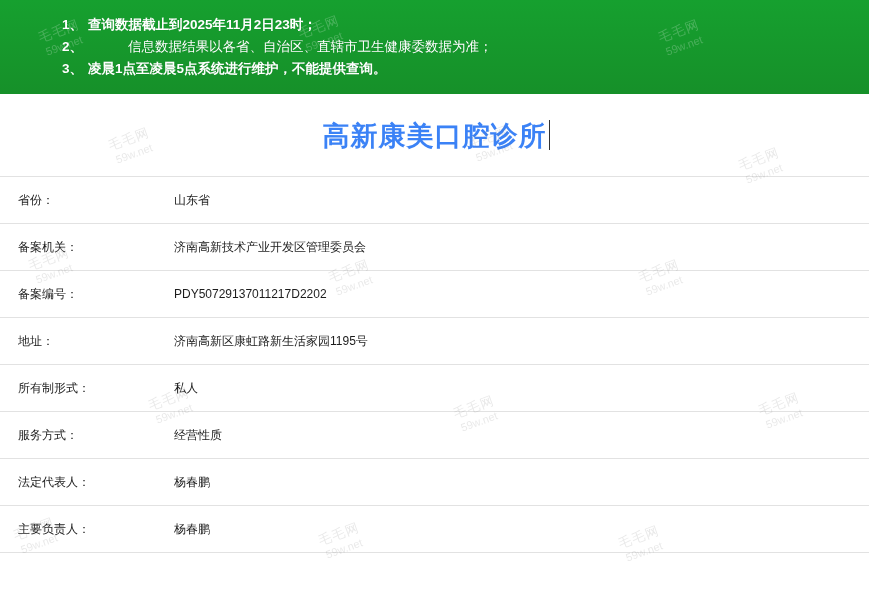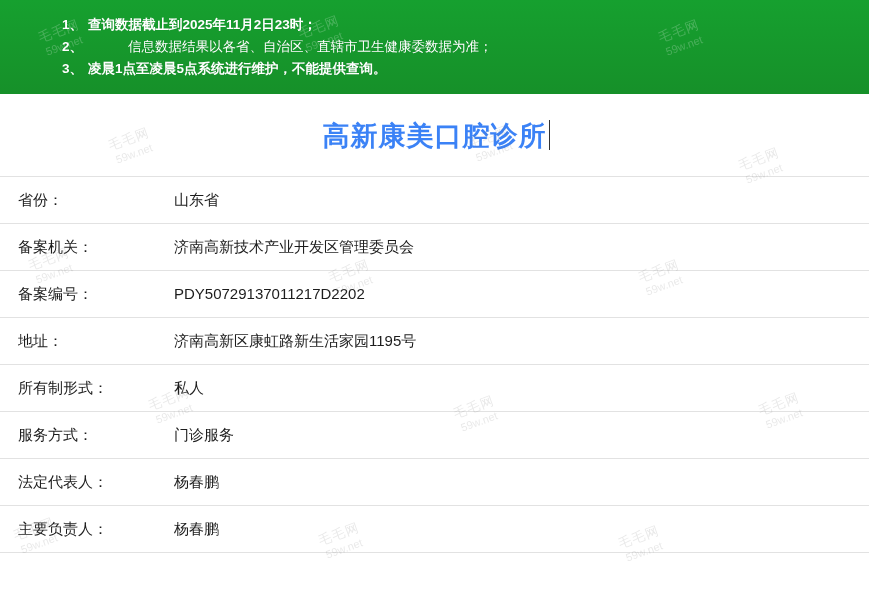--- a/index.html
+++ b/index.html
@@ -108,21 +108,21 @@
     background: transparent;
   }
   .info-table tr {
     border-bottom: 1px solid #e2e2e2;
   }
   .info-table tr:first-child {
     border-top: 1px solid #e2e2e2;
   }
   .info-table td {
     padding: 13px 0 13px 0;
-    font-size: 15px;
+    font-size: 12px;
     line-height: 20px;
     vertical-align: middle;
   }
   .cell-label {
     width: 156px;
     padding-left: 18px !important;
     color: #1c1c1c;
     font-weight: normal;
   }
   .cell-value {
@@ -168,21 +168,21 @@
     <tr>
       <td class="cell-label">地址：</td>
       <td class="cell-value">济南高新区康虹路新生活家园1195号</td>
     </tr>
     <tr>
       <td class="cell-label">所有制形式：</td>
       <td class="cell-value">私人</td>
     </tr>
     <tr>
       <td class="cell-label">服务方式：</td>
-      <td class="cell-value">门诊服务</td>
+      <td class="cell-value">经营性质</td>
     </tr>
     <tr>
       <td class="cell-label">法定代表人：</td>
       <td class="cell-value">杨春鹏</td>
     </tr>
     <tr>
       <td class="cell-label">主要负责人：</td>
       <td class="cell-value">杨春鹏</td>
     </tr>
 

